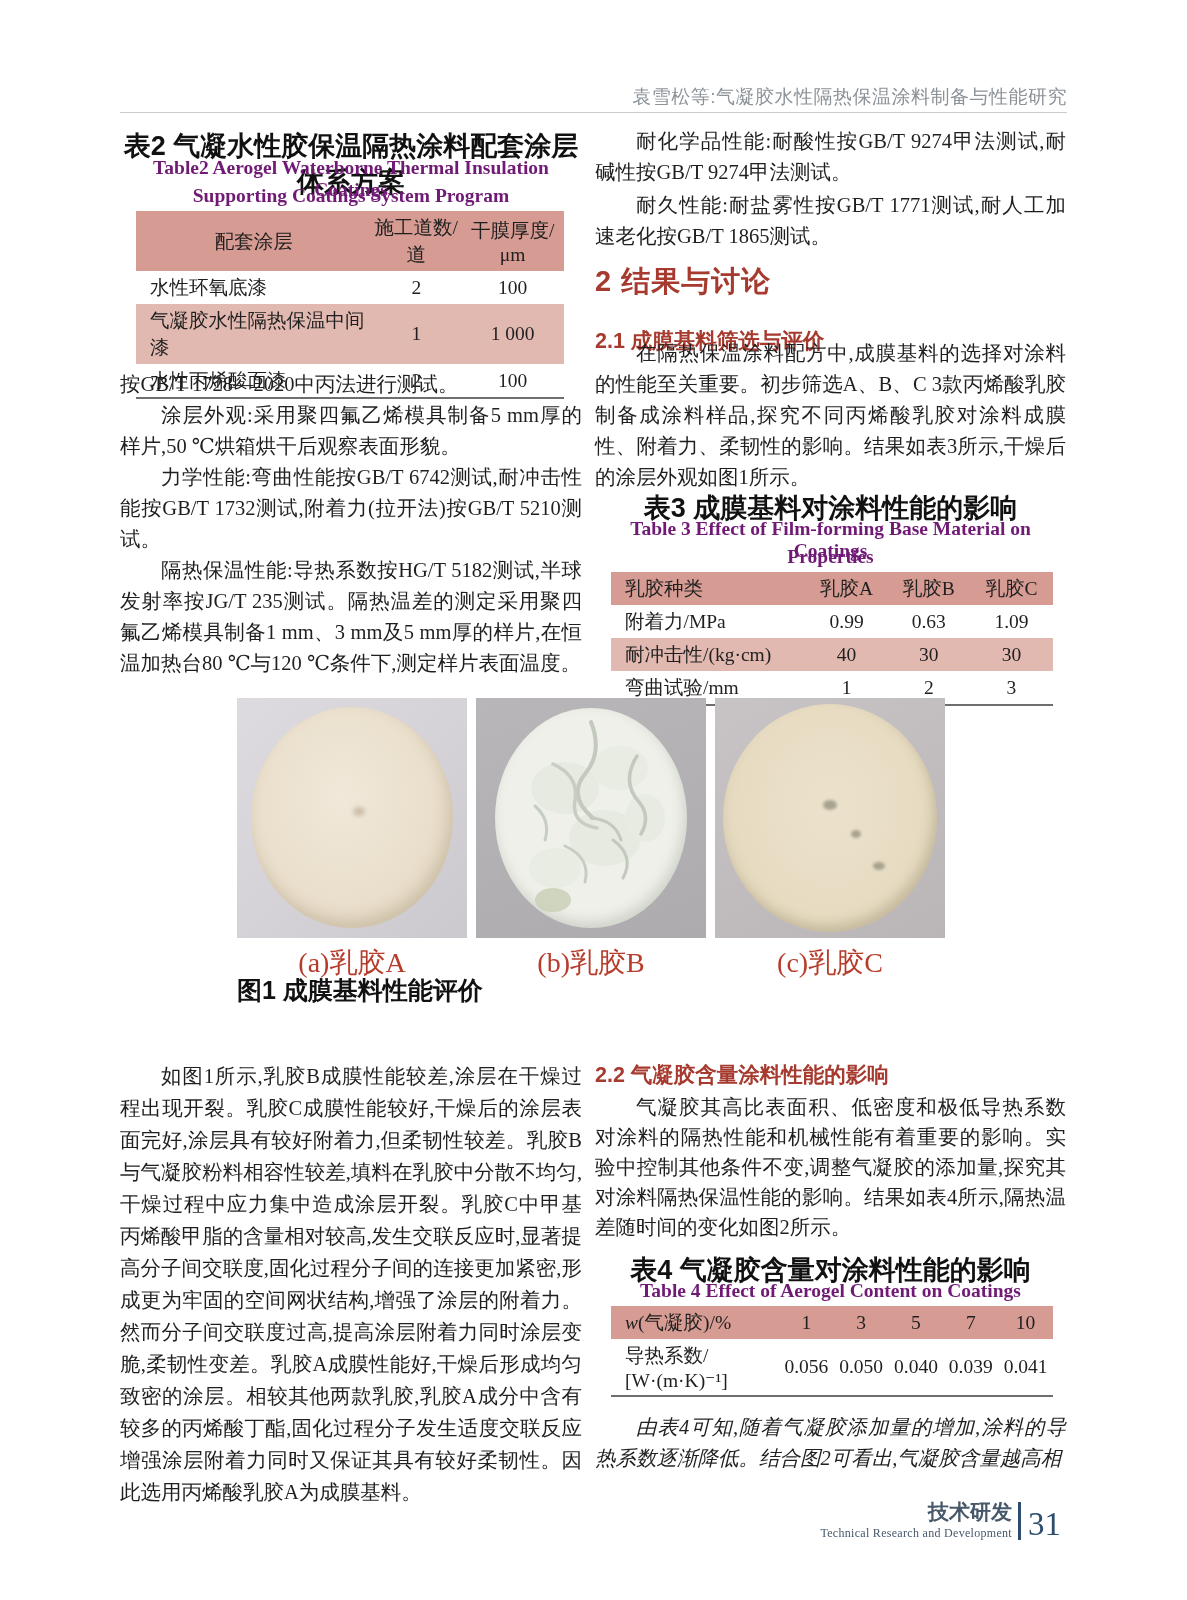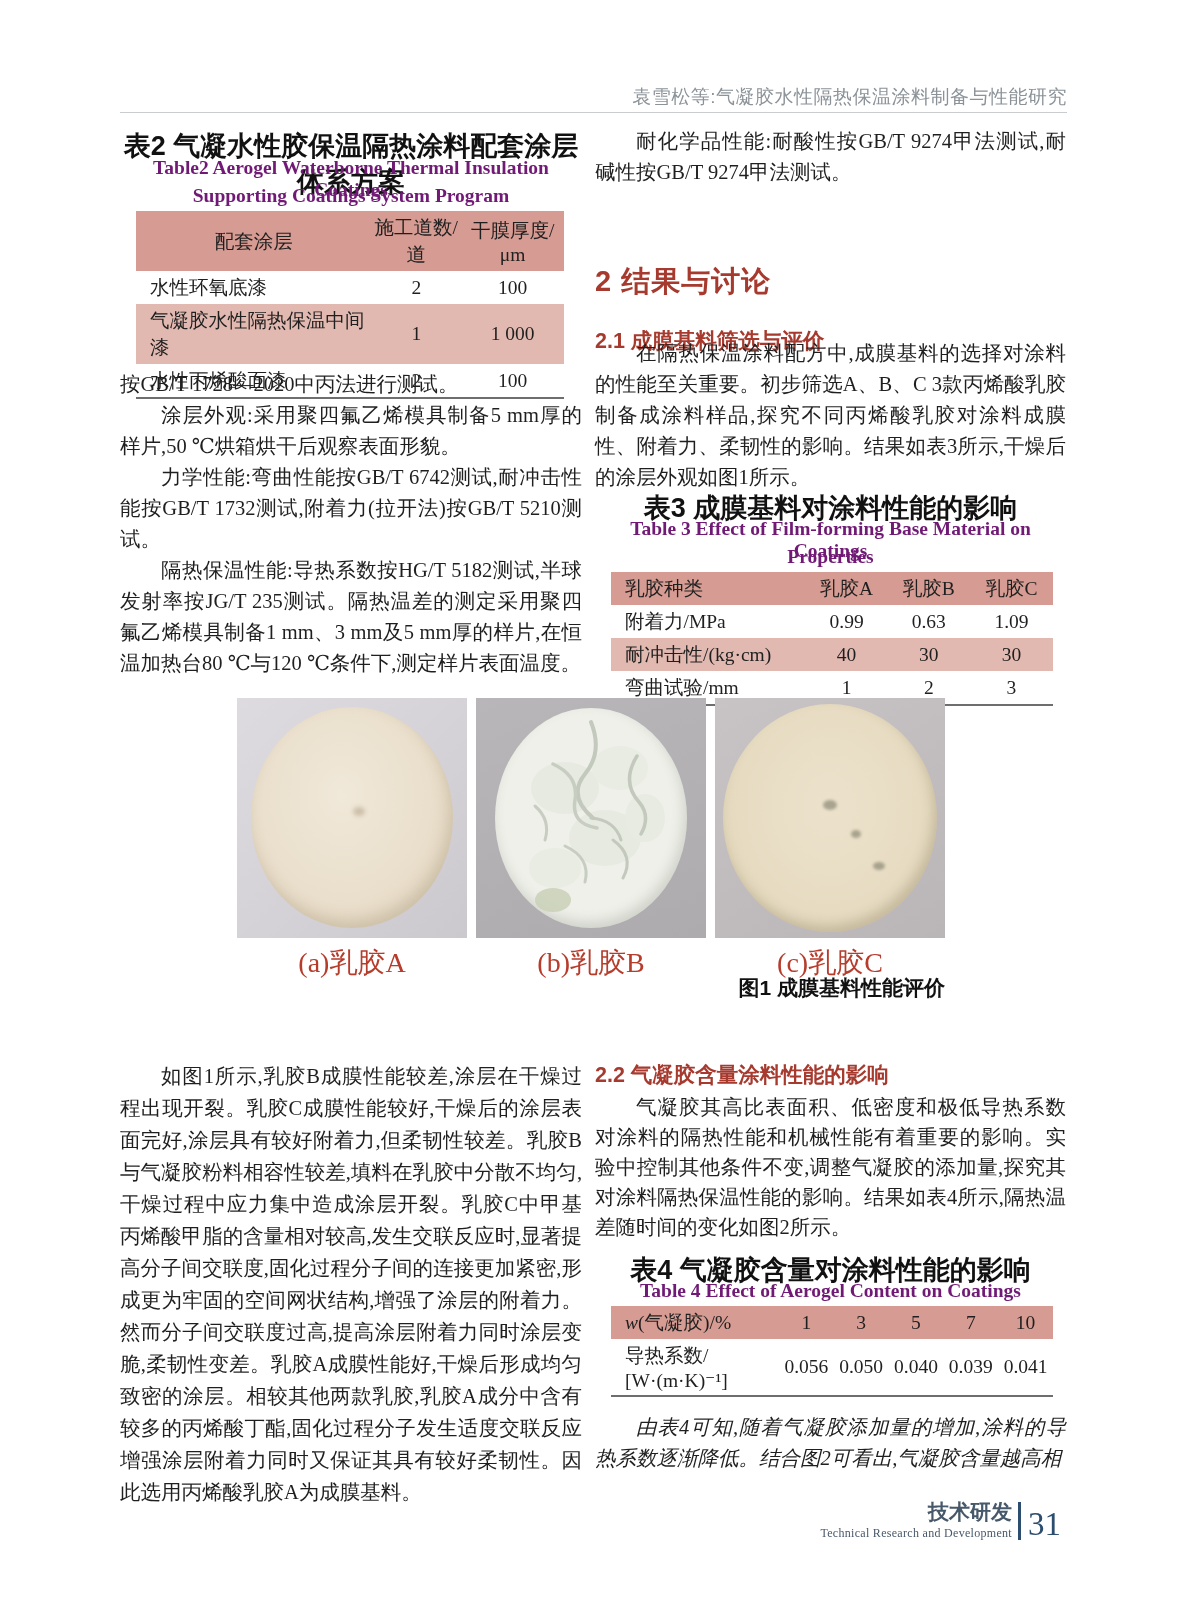--- a/index.html
+++ b/index.html
@@ -50,21 +50,21 @@
   .photo-b{left:239px;background:linear-gradient(160deg,#b9b6ba 0%,#aeabaf 100%);}
   .disc-b{left:19px;top:10px;width:192px;height:220px;background:#eef0e9;
           box-shadow:inset -3px -6px 12px rgba(120,125,110,.25);}
   .photo-c{left:478px;background:linear-gradient(150deg,#c8c4c6 0%,#bab6b8 100%);}
   .disc-c{left:8px;top:6px;width:214px;height:228px;
           background:radial-gradient(ellipse at 50% 45%,#ece2cc 0%,#e7dcc2 60%,#dccfb1 100%);
           box-shadow:inset -4px -7px 12px rgba(130,115,85,.3);}
   .spot-c{position:absolute;border-radius:50%;background:#84826f;filter:blur(1.5px);opacity:.65;}
   .fig-label{position:absolute;width:230px;text-align:center;font-size:28px;color:#b63c2c;}
   .fig-cap-cn{font-family:"Liberation Sans","DejaVu Sans",sans-serif;font-weight:bold;
-              font-size:21px;text-align:right;color:#111;}
+              font-size:25px;text-align:left;color:#111;}
   .fig-cap-en{font-family:"Liberation Serif","DejaVu Serif",serif;font-weight:bold;
               font-size:19.5px;text-align:center;color:#111;}
 
   
   .foot-cn{font-family:"Liberation Sans","DejaVu Sans",sans-serif;font-weight:bold;
            font-size:21px;color:#47586a;text-align:right;}
   .foot-en{font-family:"Liberation Serif","DejaVu Serif",serif;font-size:12px;color:#47586a;
            text-align:right;letter-spacing:.3px;}
   .foot-bar{background:#2d4d6f;width:3px;height:38px;}
   .foot-num{font-family:"Liberation Serif","DejaVu Serif",serif;font-size:33px;color:#2d4d6f;}
@@ -114,20 +114,21 @@
       </tbody>
     </table>
   </div>
 
   <div class="abs body-text" style="top:369px;left:120px;width:462px;">按GB/T 1728—2020中丙法进行测试。</div>
   <div class="abs body-text indent" style="top:400px;left:120px;width:462px;">涂层外观:采用聚四氟乙烯模具制备5 mm厚的样片,50 ℃烘箱烘干后观察表面形貌。</div>
   <div class="abs body-text indent" style="top:462px;left:120px;width:462px;">力学性能:弯曲性能按GB/T 6742测试,耐冲击性能按GB/T 1732测试,附着力(拉开法)按GB/T 5210测试。</div>
   <div class="abs body-text indent" style="top:555px;left:120px;width:462px;">隔热保温性能:导热系数按HG/T 5182测试,半球发射率按JG/T 235测试。隔热温差的测定采用聚四氟乙烯模具制备1 mm、3 mm及5 mm厚的样片,在恒温加热台80 ℃与120 ℃条件下,测定样片表面温度。</div>
 
   <div class="abs body-text indent" style="top:126px;left:595px;width:471px;">耐化学品性能:耐酸性按GB/T 9274甲法测试,耐碱性按GB/T 9274甲法测试。</div>
+  <div class="abs body-text indent" style="top:190px;left:595px;width:471px;">耐久性能:耐盐雾性按GB/T 1771测试,耐人工加速老化按GB/T 1865测试。</div>
 
   <div class="abs h-sec" style="top:262px;left:595px;width:471px;">2   结果与讨论</div>
   <div class="abs h-sub" style="top:326px;left:595px;width:471px;">2.1   成膜基料筛选与评价</div>
 
   <div class="abs body-text indent" style="top:338px;left:595px;width:471px;">在隔热保温涂料配方中,成膜基料的选择对涂料的性能至关重要。初步筛选A、B、C 3款丙烯酸乳胶制备成涂料样品,探究不同丙烯酸乳胶对涂料成膜性、附着力、柔韧性的影响。结果如表3所示,干燥后的涂层外观如图1所示。</div>
 
   <div class="abs tcap-cn" style="top:490px;left:595px;width:471px;">表3   成膜基料对涂料性能的影响</div>
   <div class="abs tcap-en" style="top:518px;left:595px;width:471px;">Table 3   Effect of Film-forming Base Material on Coatings</div>
   <div class="abs tcap-en" style="top:546px;left:595px;width:471px;">Properties</div>
 

